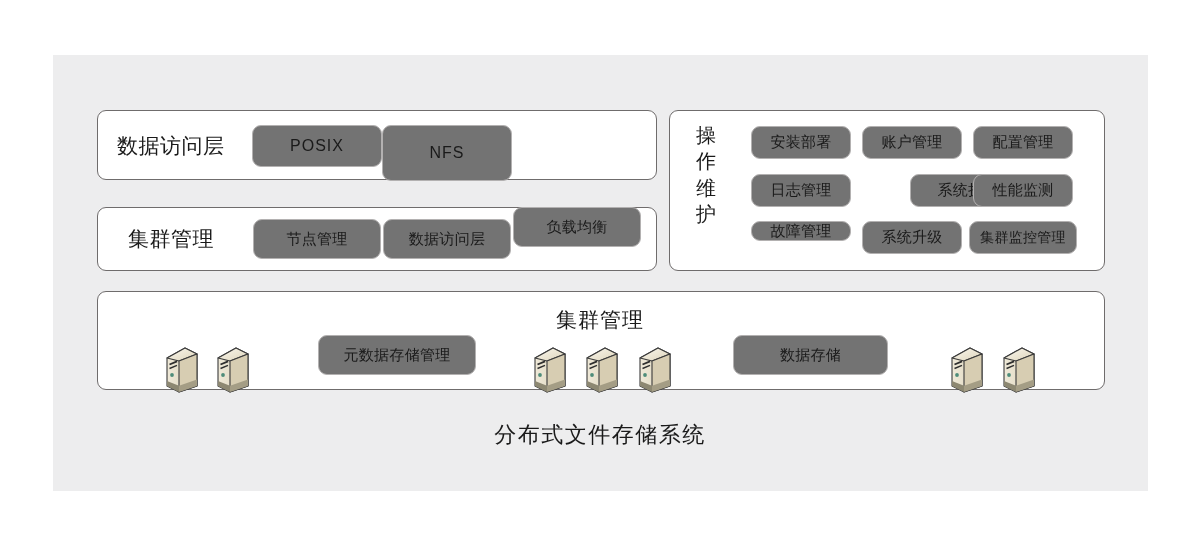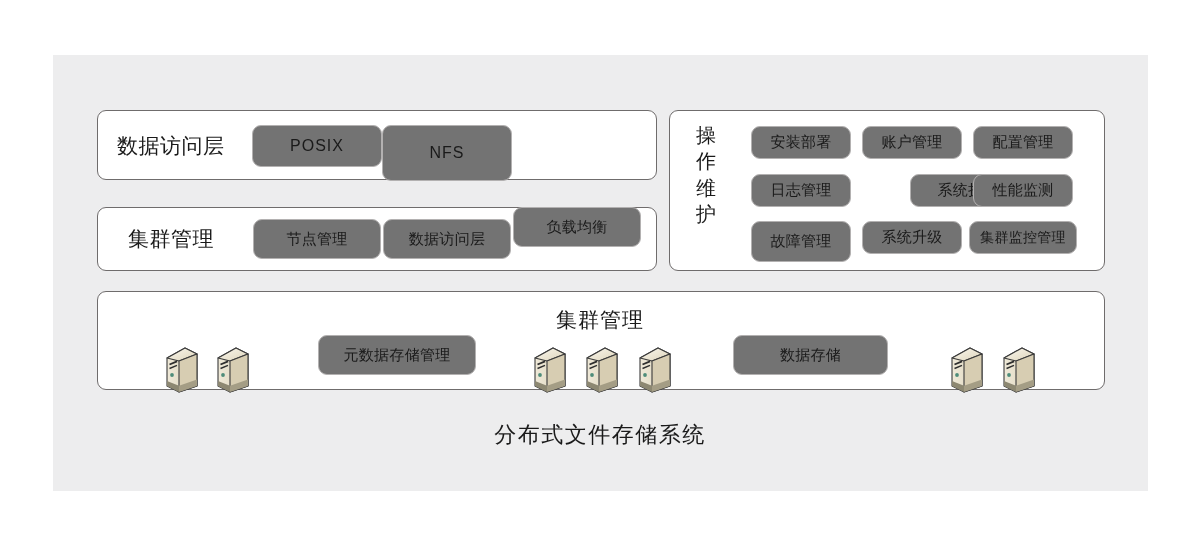--- a/index.html
+++ b/index.html
@@ -146,21 +146,21 @@
   </div>
 
   <div class="pill" style="left:751px; top:126px; width:100px; height:33px;">安装部署</div>
   <div class="pill" style="left:862px; top:126px; width:100px; height:33px;">账户管理</div>
   <div class="pill" style="left:973px; top:126px; width:100px; height:33px;">配置管理</div>
 
   <div class="pill" style="left:751px; top:174px; width:100px; height:33px;">日志管理</div>
   <div class="pill" style="left:910px; top:174px; width:100px; height:33px;padding-left:16px;">系统扩容</div>
   <div class="pill" style="left:973px; top:174px; width:100px; height:33px;">性能监测</div>
 
-  <div class="pill" style="left:751px; top:221px; width:100px; height:41px;">故障管理</div>
+  <div class="pill" style="left:751px; top:221px; width:100px; height:20px;">故障管理</div>
   <div class="pill" style="left:862px; top:221px; width:100px; height:33px;">系统升级</div>
   <div class="pill" style="left:969px; top:221px; width:108px; height:33px; font-size:14px;">集群监控管理</div>
 
   <div class="card" style="left:97px; top:291px; width:1008px; height:99px;">
   </div>
   <div id="bottom-title">集群管理</div>
 
   <div class="pill" style="left:318px; top:335px; width:158px; height:40px;">元数据存储管理</div>
   <div class="pill" style="left:733px; top:335px; width:155px; height:40px;">数据存储</div>
 

